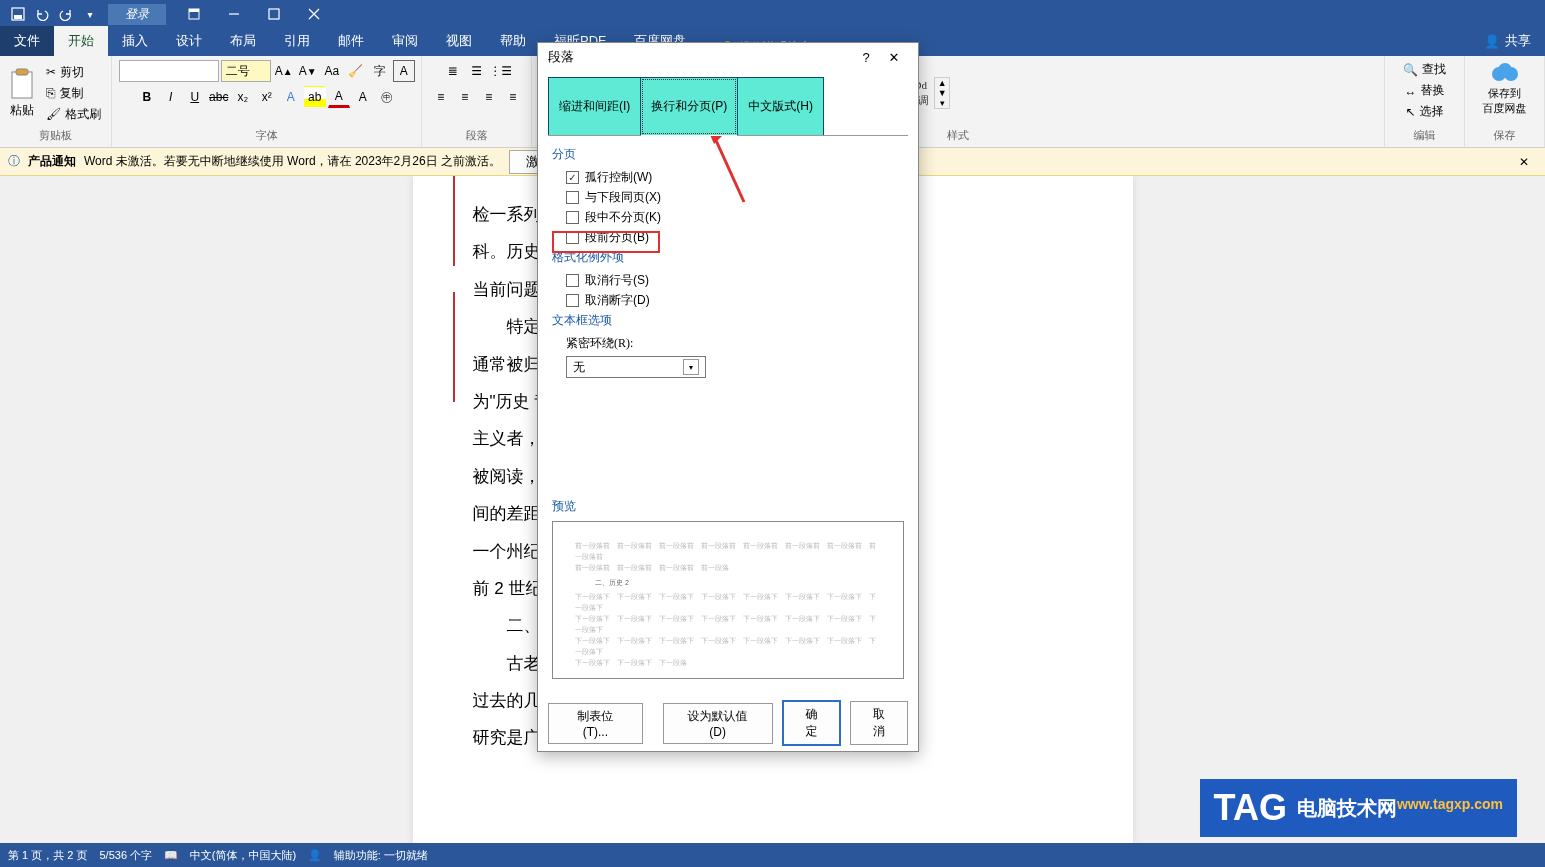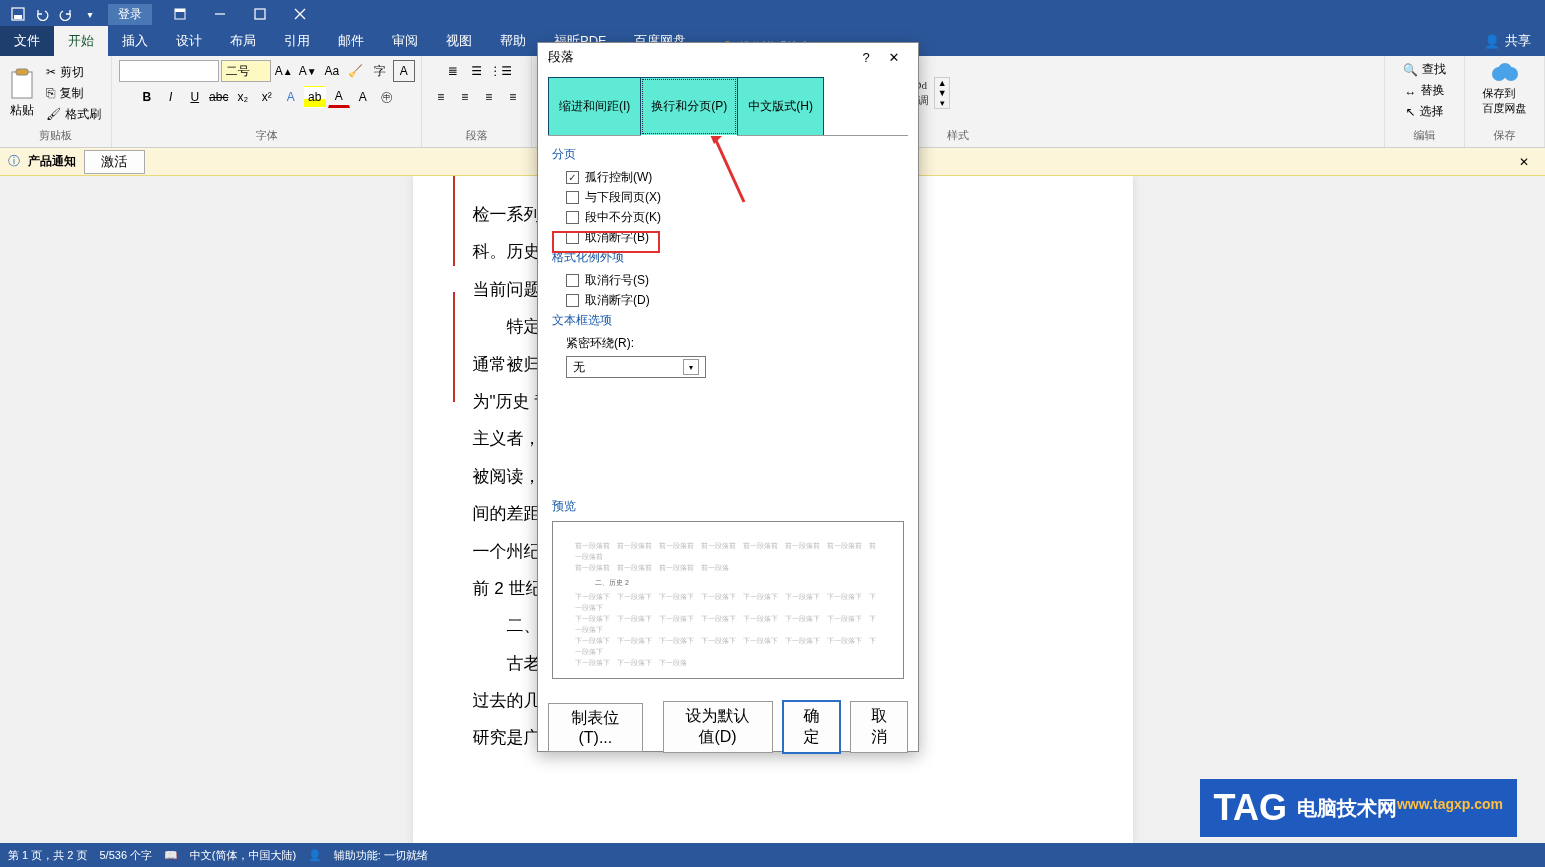--- a/index.html
+++ b/index.html
@@ -2,21 +2,21 @@
 <html><head>
 <meta charset="utf-8">
 <style>
 *{box-sizing:border-box;margin:0;padding:0;font-family:"Microsoft YaHei",sans-serif;}
 body{background:#fff;overflow:hidden;width:1545px;height:867px;position:relative;}
 .titlebar{background:#2b579a;height:28px;display:flex;align-items:center;color:#fff;font-size:12px;}
 .titlebar .qat{display:flex;gap:4px;padding:0 8px;align-items:center;}
 .titlebar .qat .ic{width:20px;height:20px;display:flex;align-items:center;justify-content:center;cursor:pointer;}
 .titlebar .title{flex:1;text-align:center;}
 .titlebar .right{display:flex;align-items:center;}
-.titlebar .right .login{background:#4a78b5;padding:2px 10px;margin-right:8px;font-size:12px;}
+.titlebar .right .login{background:#4a78b5;padding:2px 17px;margin-right:8px;font-size:12px;font-style:italic;}
 .titlebar .right .ic{width:40px;height:28px;display:flex;align-items:center;justify-content:center;cursor:pointer;}
 .ribbon-tabs{background:#2b579a;height:28px;display:flex;align-items:flex-end;color:#fff;font-size:13px;}
 .ribbon-tabs .tab{padding:6px 14px;cursor:pointer;}
 .ribbon-tabs .tab.file{background:#1e3e6e;}
 .ribbon-tabs .tab.active{background:#f3f3f3;color:#14532d;}
 .ribbon-tabs .search{margin-left:20px;display:flex;align-items:center;color:#d0d0d0;font-size:12px;gap:4px;}
 .ribbon-tabs .share{margin-left:auto;padding:6px 14px;display:flex;align-items:center;gap:4px;}
 .ribbon{background:#f3f3f3;height:92px;border-bottom:1px solid #d0d0d0;display:flex;font-size:12px;}
 .ribbon .group{border-right:1px solid #e0e0e0;padding:4px 6px;display:flex;flex-direction:column;justify-content:space-between;}
 .ribbon .group .label{text-align:center;color:#666;font-size:11px;padding-top:2px;}
@@ -62,21 +62,21 @@
 .chk{width:13px;height:13px;border:1px solid #666;display:flex;align-items:center;justify-content:center;font-size:10px;color:#333;}
 .red-box{position:absolute;border:2px solid #e03030;pointer-events:none;}
 .red-arrow{position:absolute;pointer-events:none;}
 .sel-box{border:1px solid #777;height:22px;display:flex;align-items:center;padding:0 6px;width:140px;margin-left:14px;background:#fff;}
 .sel-box .arr{margin-left:auto;border:1px solid #999;width:16px;height:16px;display:flex;align-items:center;justify-content:center;font-size:8px;}
 .preview-box{border:1px solid #888;height:158px;margin:4px 0;padding:18px 22px;font-size:7px;color:#bbb;line-height:1.5;font-family:SimSun;}
 .preview-box .pline{margin:1px 0;}
 .preview-box .mark{color:#666;margin:4px 0 4px 20px;}
 .dlg-buttons{display:flex;gap:10px;padding:8px 10px;border-top:0;align-items:center;}
 .dlg-buttons .spacer{flex:1;}
-.dbtn{border:1px solid #999;background:#fdfdfd;padding:4px 16px;cursor:pointer;font-size:16px;}
+.dbtn{border:1px solid #999;background:#fdfdfd;padding:4px 16px;cursor:pointer;font-size:12px;}
 .dbtn.primary{border:1px solid #2b6fc4;outline:1px solid #2b6fc4;}
 .statusbar{position:absolute;bottom:0;left:0;right:0;height:24px;background:#2b579a;color:#fff;font-size:11px;display:flex;align-items:center;padding:0 8px;gap:12px;}
 .watermark{position:absolute;right:28px;bottom:30px;background:#1f5bbf;color:#fff;padding:8px 14px;font-weight:bold;font-size:36px;display:flex;align-items:center;gap:10px;z-index:50;}
 .watermark .wm-txt{display:flex;font-size:20px;line-height:1.1;}
 .watermark .wm-txt .u{color:#fff;}
 .watermark .wm-txt .d{color:#ffbf3f;font-size:14px;}
 svg{display:block;}
 </style>
 </head>
 <body>
@@ -288,30 +288,31 @@
     <div class="label">编辑</div>
   </div>
 
   <div class="group save-grp" style="width:80px;">
     <div class="content">
       <svg width="32" height="24">
           <circle cx="10" cy="14" r="7" fill="#4aa3e8"></circle>
           <circle cx="22" cy="14" r="7" fill="#4aa3e8"></circle>
           <circle cx="16" cy="10" r="7" fill="#4aa3e8"></circle>
         </svg>
-      <div style="font-size:11px;text-align:left;white-space:pre;">保存到
+      <div style="font-size:11px;text-align:center;white-space:pre;">保存到
 百度网盘</div>
     </div>
     <div class="label">保存</div>
   </div>
 </div>
 
 <div class="notice-bar">
   <span style="color:#2b6fc4;">ⓘ</span>
   <b>产品通知</b>
+  <span>Word 未激活。若要无中断地继续使用 Word，请在 2023年2月26日 之前激活。</span>
   <button class="btn">激活</button>
   <span class="close">✕</span>
 </div>
 
 <div class="doc-area">
   <div class="page">
     <div class="change-bar" style="top:0;height:90px;"></div>
     <div class="change-bar" style="top:116px;height:110px;"></div>
     <div class="txt" id="doc-text">
         <div>检一系列                                                        系的学</div>
@@ -354,35 +355,35 @@
     <div class="chk-row">
         <div class="chk"></div>
         <span>与下段同页(X)</span>
       </div>
     <div class="chk-row">
         <div class="chk"></div>
         <span>段中不分页(K)</span>
       </div>
     <div class="chk-row">
         <div class="chk"></div>
-        <span>取消断字(B)</span>
+        <span>段前分页(B)</span>
       </div>
 
     <div class="sect-label">格式化例外项</div>
     <div class="chk-row">
         <div class="chk"></div>
         <span>取消行号(S)</span>
       </div>
     <div class="chk-row">
         <div class="chk"></div>
         <span>取消断字(D)</span>
       </div>
 
     <div class="sect-label">文本框选项</div>
-    <div style="margin-left:14px;font-size:12px;margin-bottom:4px;">紧密环绕(R):</div>
+    <div style="margin-left:14px;font-size:12px;margin-bottom:4px;font-family:Liberation Serif, serif;">紧密环绕(R):</div>
     <div class="sel-box">
         <span>无</span>
         <div class="arr">▾</div>
       </div>
 
     <div class="sect-label" style="margin-top:120px;">预览</div>
     <div class="preview-box">
       <div class="pline">前一段落前　前一段落前　前一段落前　前一段落前　前一段落前　前一段落前　前一段落前　前一段落前</div>
       <div class="pline">前一段落前　前一段落前　前一段落前　前一段落</div>
       <div class="mark">二、历史 2</div>

